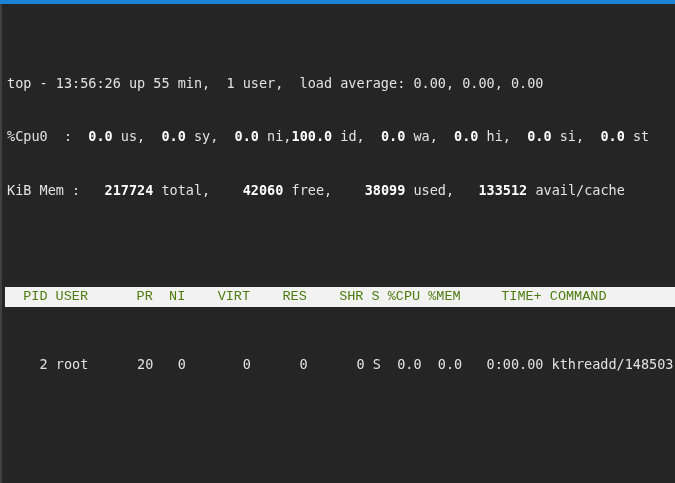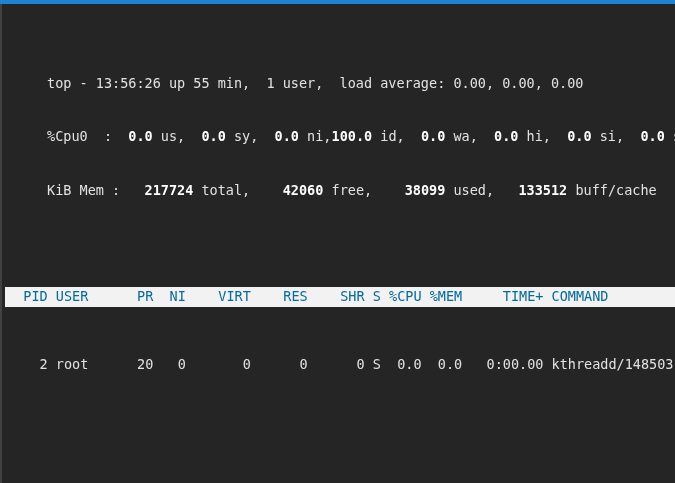--- a/index.html
+++ b/index.html
@@ -18,21 +18,20 @@
     white-space: pre;
     border-left: 2px solid #414141;
     padding: 5px 0 0 5px;
     height: 479px;
     cursor: text;
   }
 
   .sumline {
     line-height: 21.4px;
     height: 21.4px;
-    margin-left: 40px;
   }
 
   .b { font-weight: bold; color: #ffffff; }
 
   .hdrbar {
     margin: 6px 0 0 -2px;
     padding-left: 2px;
     line-height: 19.5px;
     height: 19.5px;
     font-weight: normal;
@@ -45,19 +44,19 @@
 </style>
 </head>
 <body style="background: rgb(37, 37, 38);">
 
 <div class="top-strip" style="background: rgb(29, 131, 212);"></div>
 
 <div class="screen">
   <div>
     <div class="sumline"><span>top - 13:56:26 up 55 min,  1 user,  load average: 0.00, 0.00, 0.00</span></div>
     <div class="sumline"><span>%Cpu0  : </span><span class="b"> 0.0</span><span> us, </span><span class="b"> 0.0</span><span> sy, </span><span class="b"> 0.0</span><span> ni,</span><span class="b">100.0</span><span> id, </span><span class="b"> 0.0</span><span> wa, </span><span class="b"> 0.0</span><span> hi, </span><span class="b"> 0.0</span><span> si, </span><span class="b"> 0.0</span><span> st</span></div>
-    <div class="sumline"><span>KiB Mem : </span><span class="b">  217724</span><span> total, </span><span class="b">   42060</span><span> free, </span><span class="b">   38099</span><span> used, </span><span class="b">  133512</span><span> buff/cache</span></div>
+    <div class="sumline"><span>KiB Mem : </span><span class="b">  217724</span><span> total, </span><span class="b">   42060</span><span> free, </span><span class="b">   38099</span><span> used, </span><span class="b">  133512</span><span> avail/cache</span></div>
   </div>
 
-  <div class="hdrbar" style="background: rgb(242, 242, 242); color: #0369a1;"><span>  PID USER      PR  NI    VIRT    RES    SHR S %CPU %MEM     TIME+ COMMAND</span></div>
+  <div class="hdrbar" style="background: rgb(242, 242, 242); color: #4d7c0f; font-family: Liberation Mono, monospace;"><span>  PID USER      PR  NI    VIRT    RES    SHR S %CPU %MEM     TIME+ COMMAND</span></div>
 
   <div id="process-rows"><div class="prow">    2 root      20   0       0      0      0 S  0.0  0.0   0:00.00 kthreadd/148503</div></div>
 </div>
 
 </body></html>

